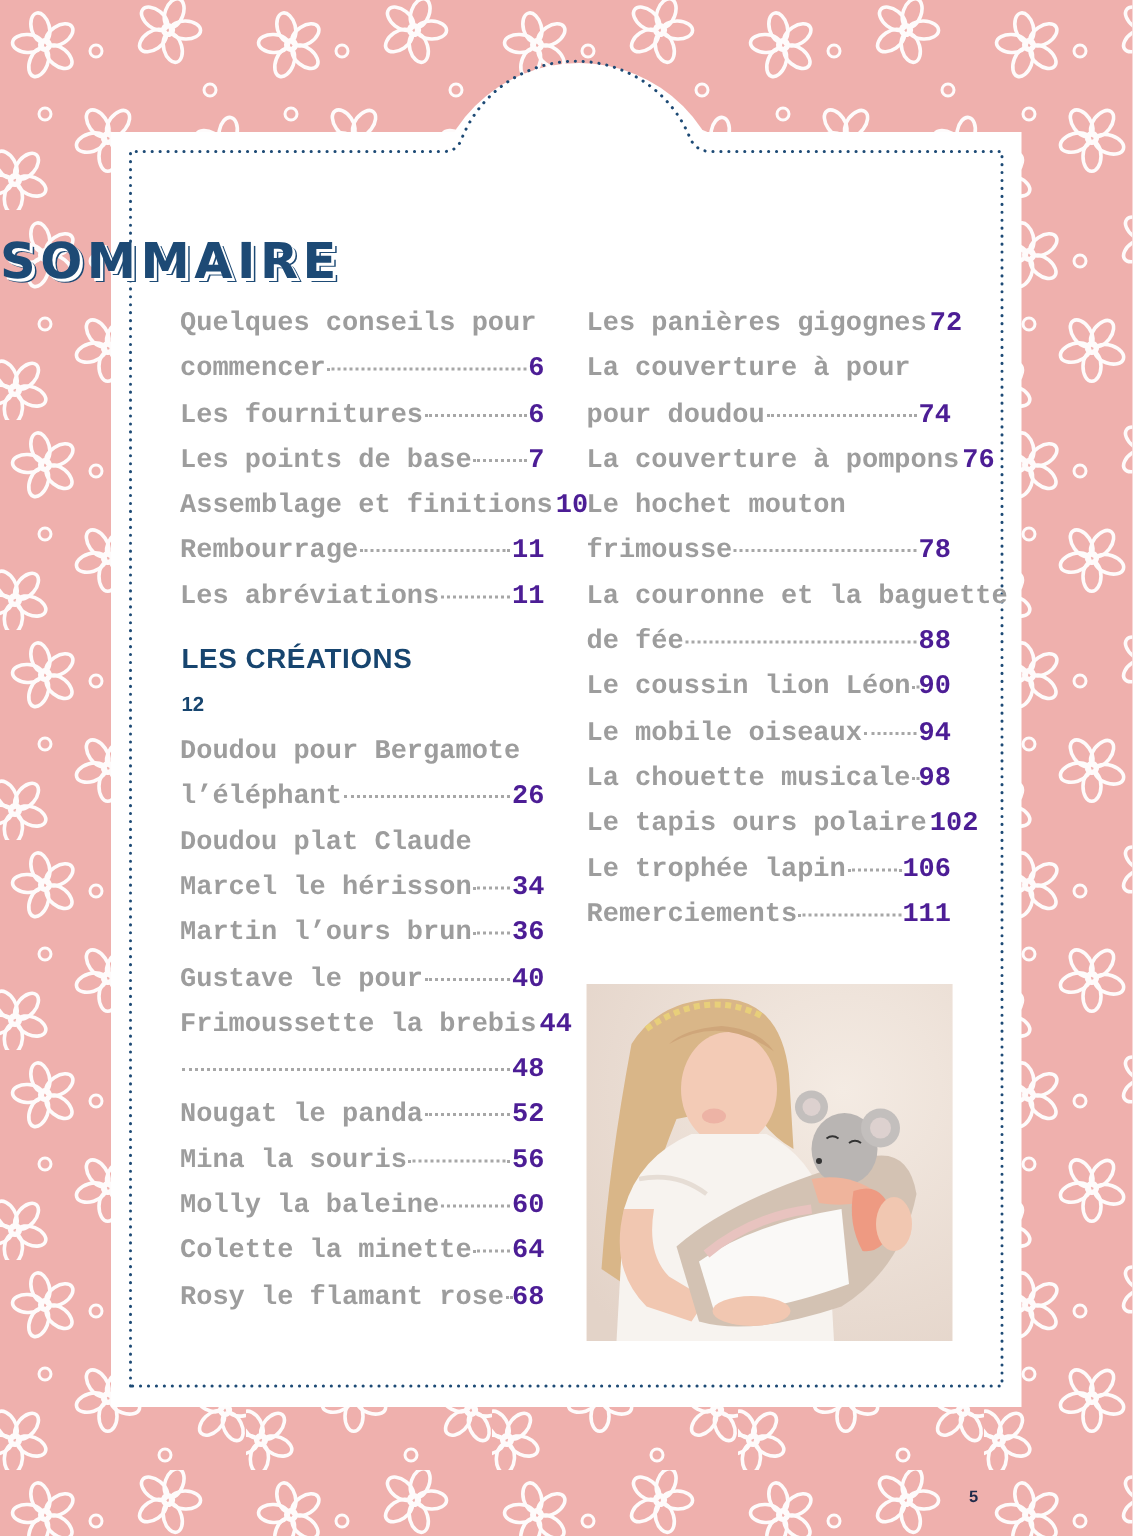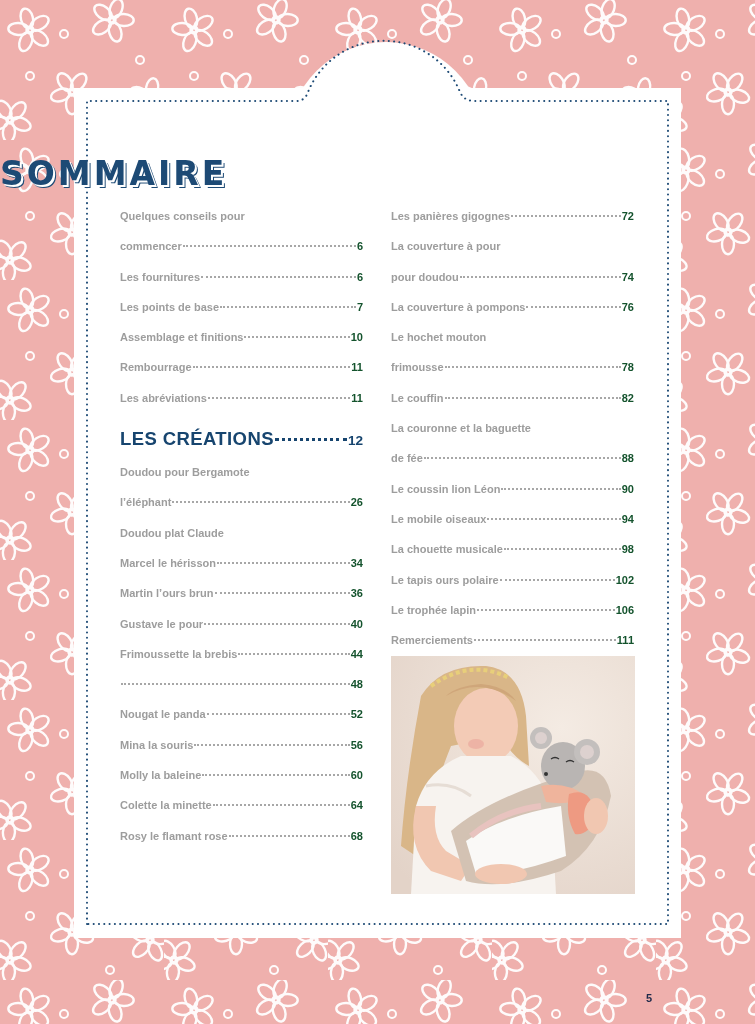--- a/index.html
+++ b/index.html
@@ -21,34 +21,34 @@
     .title {
       position: absolute; left: 0; width: 755px; top: 132px; z-index: 3;
       font-family: "DejaVu Sans", sans-serif; font-weight: bold; font-size: 33px;
       letter-spacing: 3px; color: #1d4a75;
       text-shadow: 2px 2px 0 #ffffff, 3px 3px 0 #1d4a75;
     }
     .col { position: absolute; z-index: 3; }
     .col-left { left: 120px; top: 201px; width: 243px; }
     .col-right { left: 391px; top: 201px; width: 243px; text-align: center; }
     .entry {
-      font-family: Liberation Sans, sans-serif; font-weight: bold; font-size: 11px;
+      font-family: Liberation Mono, monospace; font-weight: bold; font-size: 18px;
       color: #9d9d9d; line-height: 30.3px; margin: 0; position: relative;
     }
     .entry .line { display: flex; align-items: baseline; white-space: nowrap; }
     .entry .txt { flex: 0 0 auto; }
     .entry .dots {
       flex: 1 1 auto; overflow: hidden; margin: 0 1px;
       border-bottom: 2px dotted #a7a7a7; height: 0; transform: translateY(-3px);
     }
-    .entry .pg { flex: 0 0 auto; color: #14532d; }
+    .entry .pg { flex: 0 0 auto; color: #4c1d95; }
     .section {
       font-family: "Liberation Sans", sans-serif; font-weight: bold; font-size: 18.5px;
       color: #17456f; line-height: 28px; margin-top: 12px; margin-bottom: 2px;
-      display: flex; align-items: baseline; white-space: nowrap; letter-spacing: 0.4px;
+      display: flex; align-items: baseline; white-space: nowrap; letter-spacing: 0.4px; flex-direction: column;
     }
     .section .dots {
       flex: 1 1 auto; border-bottom: 3px dotted #17456f; height: 0; margin: 0 1px; transform: translateY(-4px);
     }
     .section .pg { font-size: 13.6px; letter-spacing: 0; }
     .photo {
       position: absolute; left: 391px; top: 656px; width: 244px; height: 238px; z-index: 3;
       background: #ede0d6; overflow: hidden;
     }
     .page-number {
@@ -265,27 +265,20 @@
           <span class="txt">Le hochet mouton</span>
         </div>
         <div class="line">
           <span class="txt">frimousse</span>
           <span class="dots"></span>
           <span class="pg">78</span>
         </div>
       </div>
       <div class="entry">
         <div class="line">
-          <span class="txt">Le couffin</span>
-          <span class="dots"></span>
-          <span class="pg">82</span>
-        </div>
-      </div>
-      <div class="entry">
-        <div class="line">
           <span class="txt">La couronne et la baguette</span>
         </div>
         <div class="line">
           <span class="txt">de fée</span>
           <span class="dots"></span>
           <span class="pg">88</span>
         </div>
       </div>
       <div class="entry">
         <div class="line">

